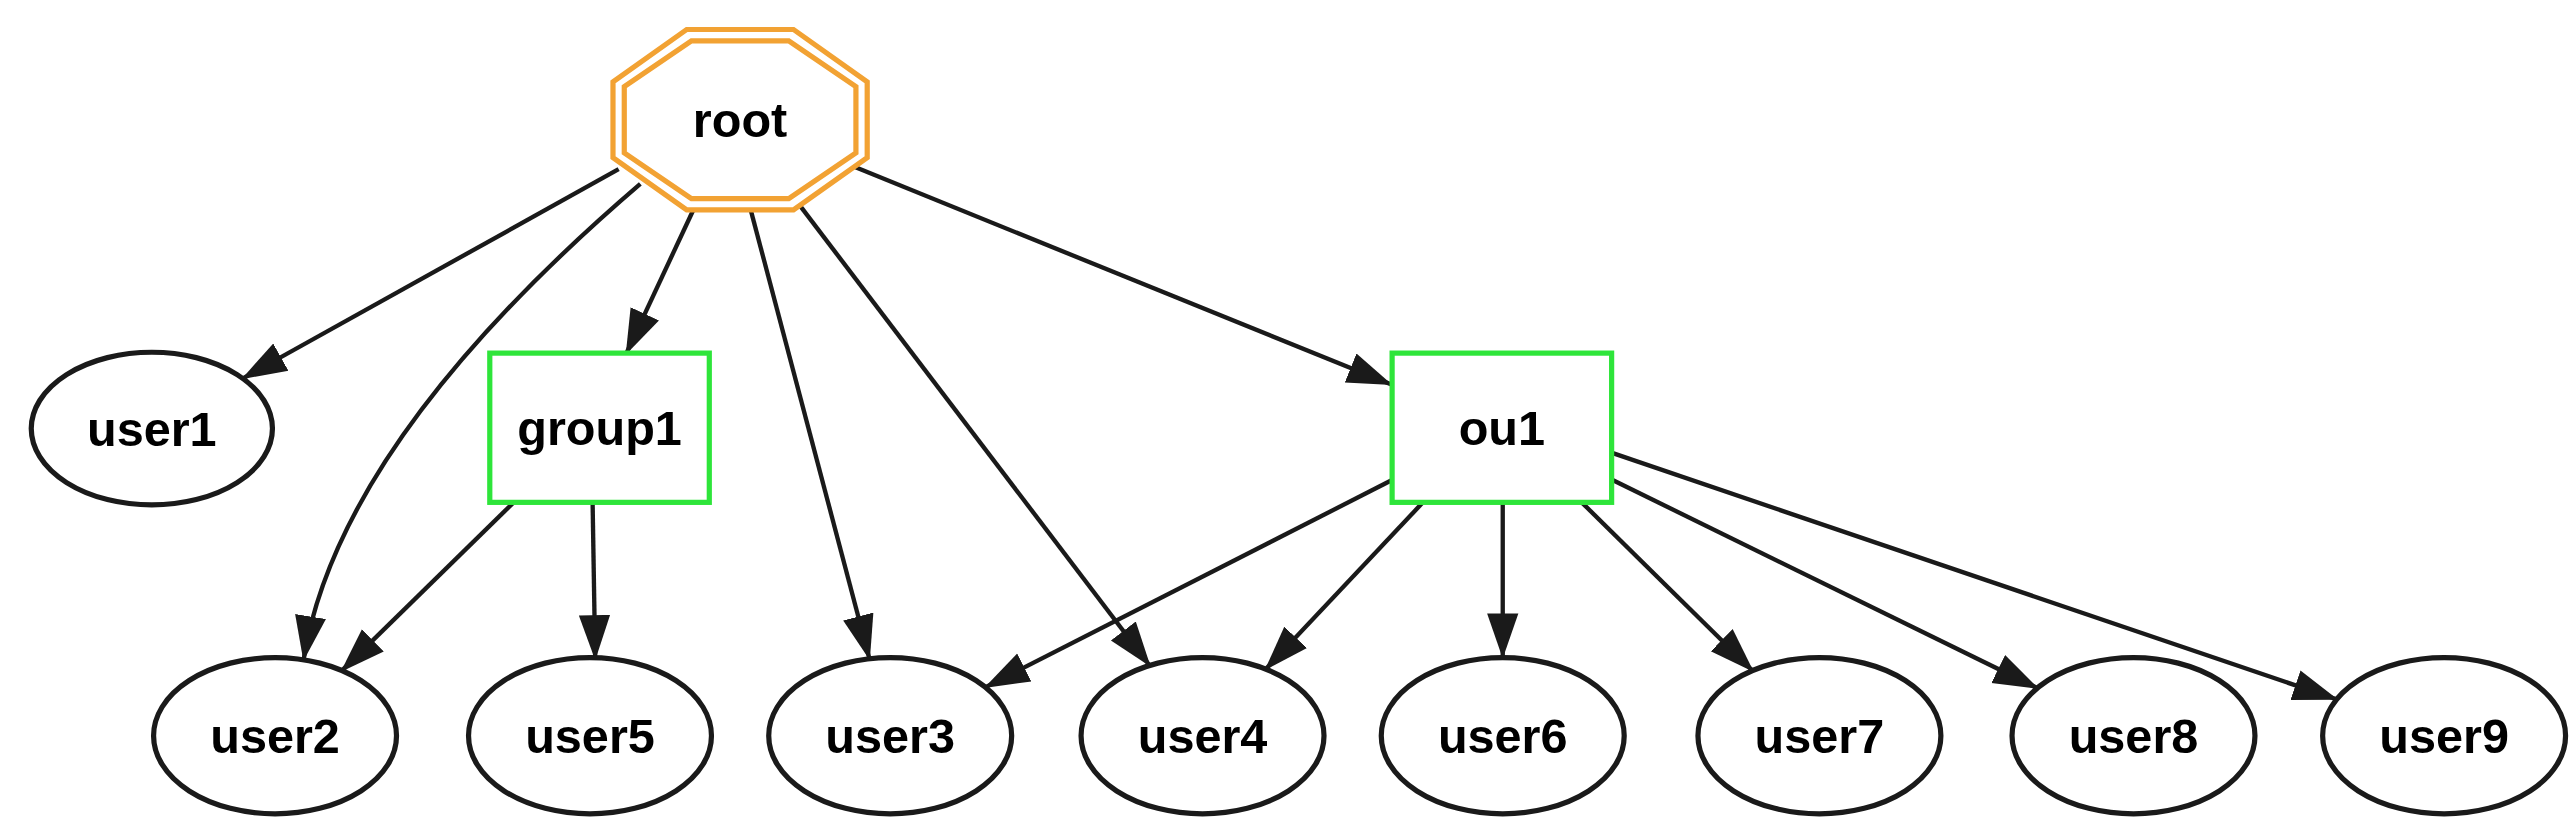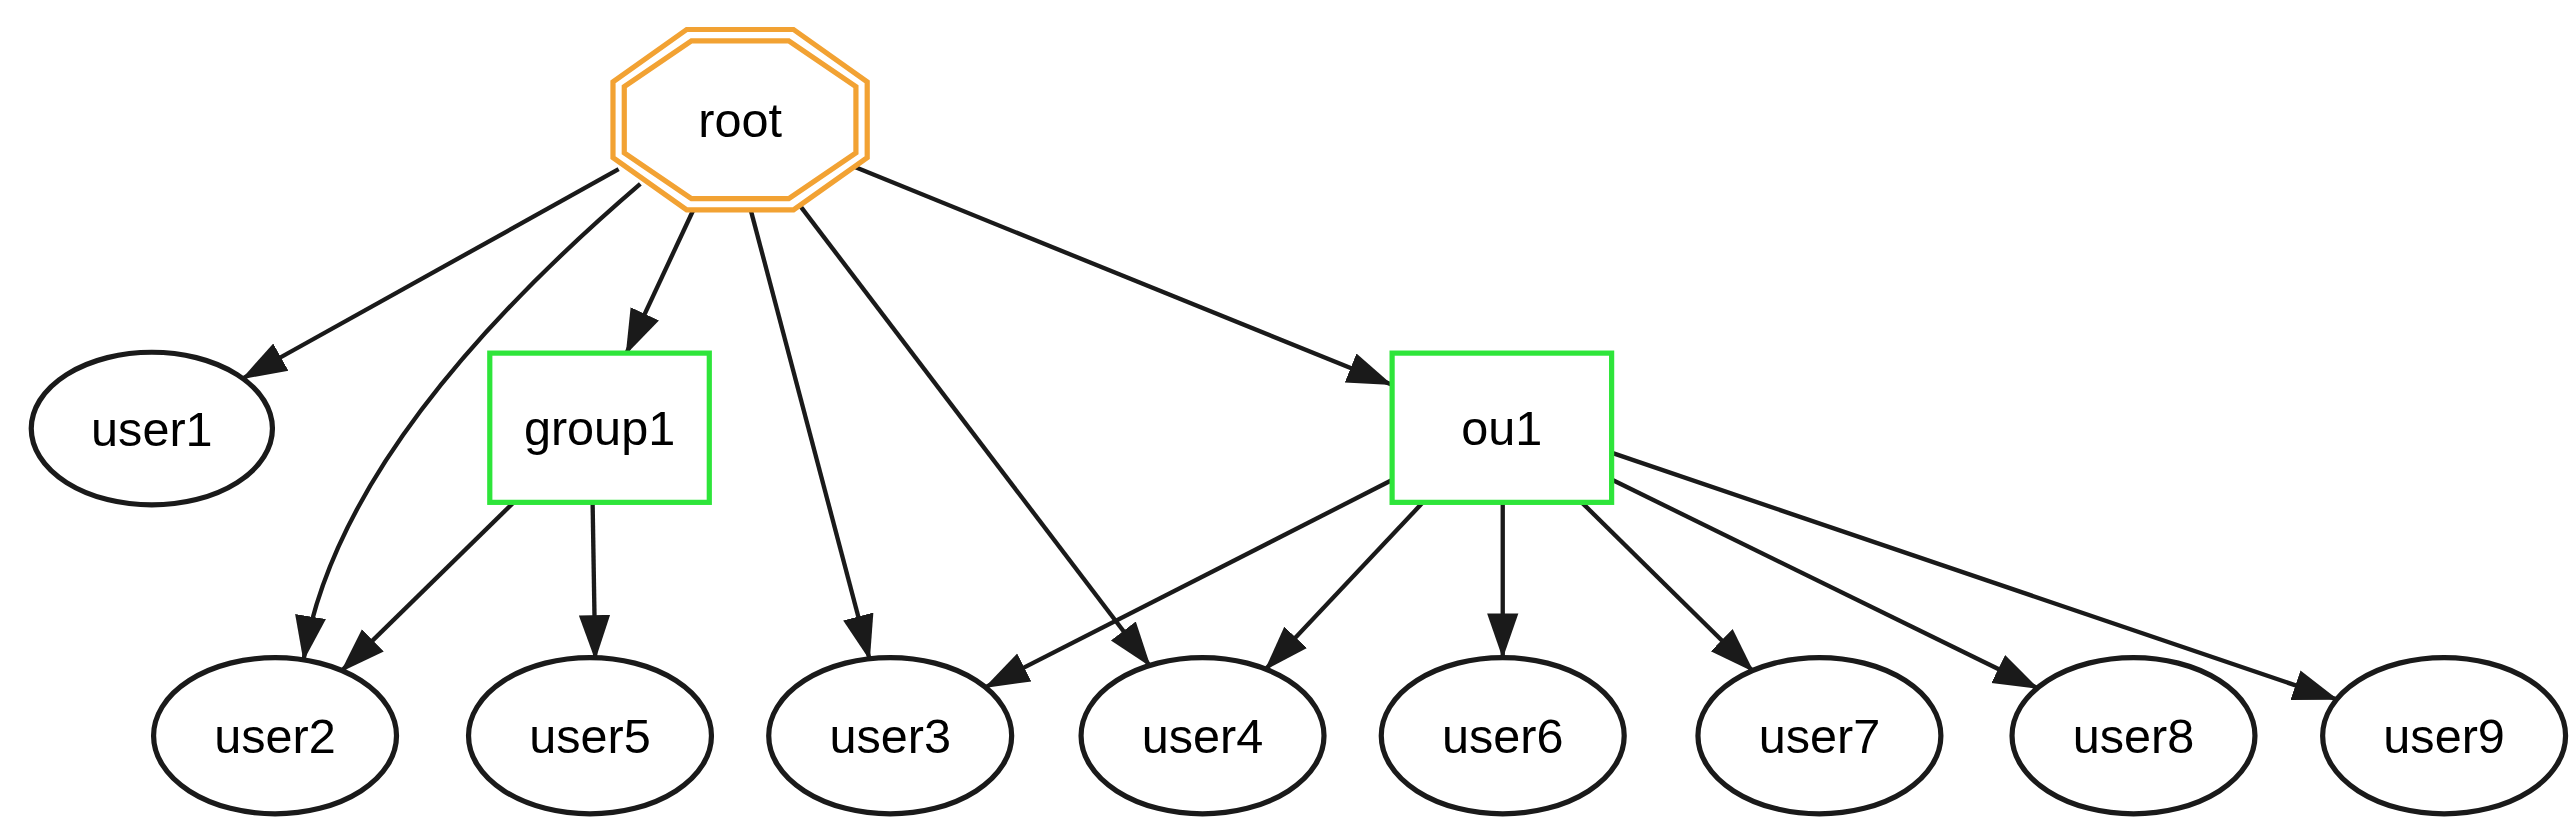--- a/index.html
+++ b/index.html
@@ -1,16 +1,16 @@
 <!DOCTYPE html>
 <html style="font-size:14px"><head>
 <meta charset="utf-8">
 <style>
   html,body{margin:0;padding:0;background:#ffffff;}
-  .graph-canvas{width:100%;background:#0369a1;}
+  .graph-canvas{width:100%;background:#0369a1;font-weight:bold;}
   svg{display:block;width:100%;height:auto;background:#ffffff;}
   .node-label{
     font-family:"Liberation Sans", sans-serif;
     font-size:56px;
     fill:#000000;
   }
   .edge-path{fill:none;stroke-width:5px;}
   .node-shape{stroke-width:6px;}
 </style>
 </head>

